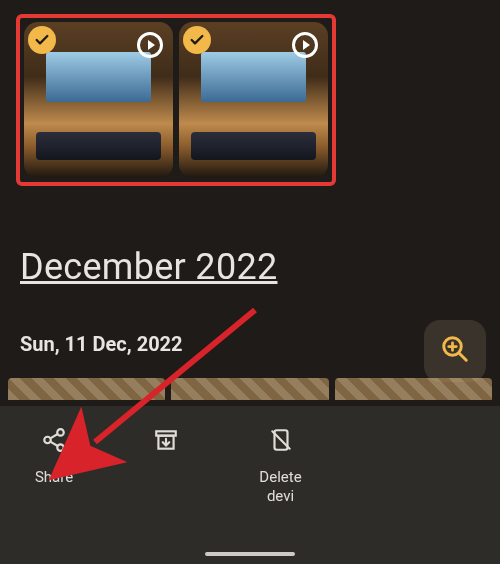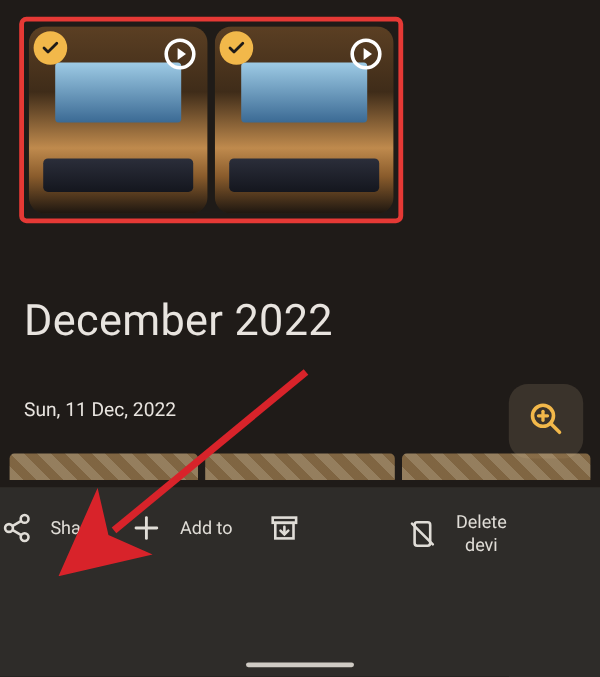--- a/index.html
+++ b/index.html
@@ -82,27 +82,28 @@
       border-bottom: 5px solid transparent;
       margin-left: 2px;
     }
     .month-title {
       position: absolute;
       top: 246px;
       left: 20px;
       font-size: 36px;
       font-weight: 400;
       letter-spacing: 0.3px;
+      text-decoration: underline;
     }
     .date-label {
       position: absolute;
       top: 332px;
       left: 20px;
-      font-size: 16px;
-      font-weight: 400;
+      font-size: 20px;
+      font-weight: 700;
       color: #e8e4df;
     }
     .zoom-btn {
       position: absolute;
       top: 320px;
       right: 14px;
       width: 62px;
       height: 62px;
       background: #3a332b;
       border-radius: 16px;
@@ -130,21 +131,21 @@
       bottom: 0; left: 0; right: 0;
       height: 158px;
       background: #2e2c29;
       display: flex;
       align-items: flex-start;
       padding-top: 20px;
     }
     .action {
       flex: 0 0 115px;
       display: flex;
-      flex-direction: row;
+      flex-direction: column;
       align-items: center;
       gap: 14px;
       color: #e0ddd7;
     }
     .action:first-child { flex-basis: 108px; }
     .action:last-child { flex-basis: 62px; }
     .action-icon {
       width: 28px; height: 28px;
       display: flex;
       align-items: center;
@@ -223,29 +224,20 @@
           <circle cx="6" cy="12" r="3"></circle>
           <circle cx="18" cy="19" r="3"></circle>
         <line x1="8.6" y1="10.5" x2="15.4" y2="6.5"></line>
           <line x1="8.6" y1="13.5" x2="15.4" y2="17.5"></line>
       </svg>
     </div>
     <div class="action-label">Share</div>
   </div>
   <div class="action">
     <div class="action-icon">
-      <svg width="26" height="26" viewBox="0 0 24 24" stroke="#e0ddd7" stroke-width="2.2" fill="none" stroke-linecap="round">
-        <line x1="12" y1="4" x2="12" y2="20"></line>
-          <line x1="4" y1="12" x2="20" y2="12"></line>
-      </svg>
-    </div>
-    <div class="action-label">Add to</div>
-  </div>
-  <div class="action">
-    <div class="action-icon">
       <svg width="26" height="26" viewBox="0 0 24 24" stroke="#e0ddd7" stroke-width="2" fill="none" stroke-linecap="round">
         <rect x="3" y="4" width="18" height="4"></rect>
           <rect x="5" y="8" width="14" height="12"></rect>
         <path d="M12 11v5"></path>
           <path d="M9 14l3 3 3-3"></path>
       </svg>
     </div>
   </div>
   <div class="action">
     <div class="action-icon">

